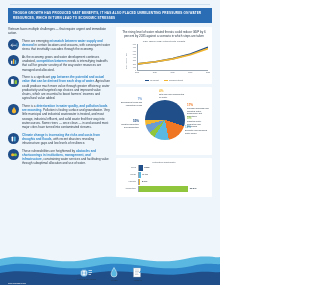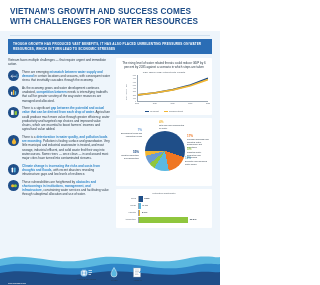--- a/index.html
+++ b/index.html
@@ -85,23 +85,20 @@
   }
   .logo{display:flex;flex-direction:column;align-items:center;gap:.5px;}
   .logo-cap{font-size:1.7px;color:#2b3a47;letter-spacing:.1px;}
   .url{position:absolute;left:8px;bottom:1px;font-size:2.1px;color:#ffffff;}
 </style>
 </head>
 <body>
 
 <div class="page">
 
-  <div class="header">
-    <div class="title">VIETNAM'S GROWTH AND SUCCESS COMES WITH CHALLENGES FOR WATER RESOURCES</div>
-  </div>
   <div class="rule"></div>
 
   <div class="band">THOUGH GROWTH HAS PRODUCED VAST BENEFITS, IT HAS ALSO PLACED UNRELENTING PRESSURES ON WATER RESOURCES, WHICH IN TURN LEAD TO ECONOMIC STRESSES</div>
 
   <div class="cols">
 
     <div class="col-left">
       <div class="lead">Vietnam faces multiple challenges — that require urgent and immediate action.</div>
       <div id="bullets">
           <div class="bullet">

